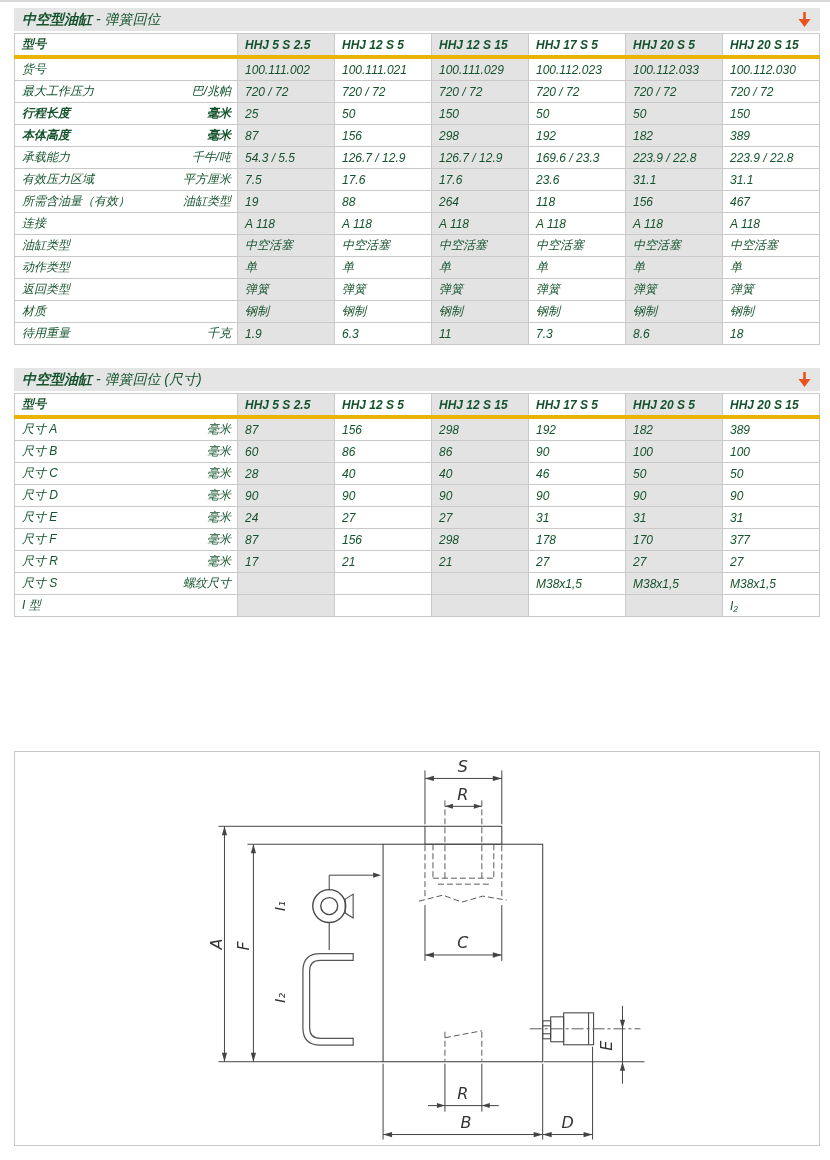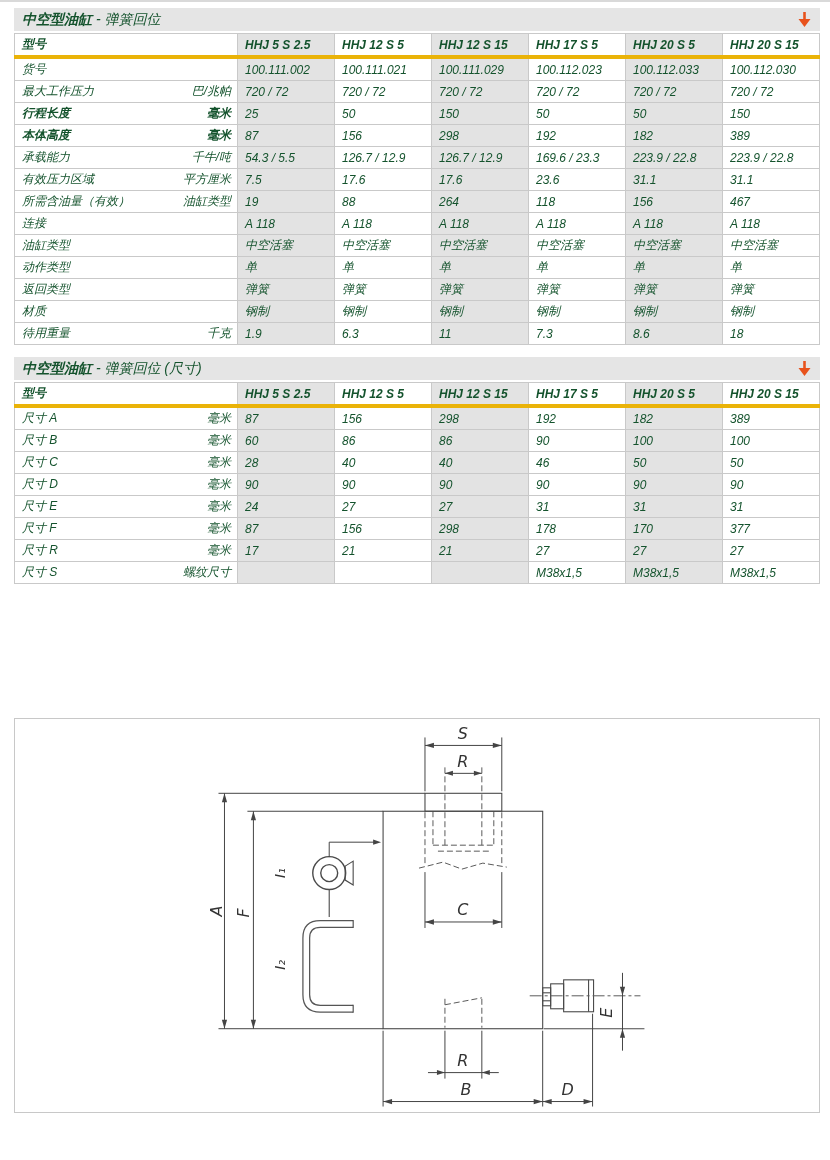--- a/index.html
+++ b/index.html
@@ -19,21 +19,21 @@
   table.spec{width:100%;border-collapse:collapse;table-layout:fixed;margin-top:2px;
              font-size:12px;border:1px solid #b0b0b0;}
   table.spec th,table.spec td{border:1px solid #c9c9c9;height:21px;padding:0 6px 0 7px;
              text-align:left;vertical-align:middle;white-space:nowrap;overflow:hidden;
              font-weight:normal;font-size:12px;}
   table.spec thead th{font-weight:bold;border-bottom:4px solid #eab308;}
   table.spec .cg{background:var(--grey-col,#e3e3e3);}
   table.spec .lblcell .unit{float:right;}
   table.spec tr.boldrow .lbl,table.spec tr.boldrow .unit{font-weight:bold;}
 
-  .sec2{margin-top:12px;}
+  .sec2{margin-top:23px;}
 
   
   .diagram{margin-top:134px;width:804px;height:393px;border:1px solid #c8c8c8;background:#fff;}
   .diagram svg{display:block;}
   .geo{stroke:#4a4a4a;stroke-width:1.1;fill:none;}
   .geo-thin{stroke:#4a4a4a;stroke-width:1.4;fill:none;}
   .dash{stroke:#5a5a5a;stroke-width:1;fill:none;stroke-dasharray:6 3;}
   .cline{stroke:#5a5a5a;stroke-width:1;fill:none;stroke-dasharray:12 3 3 3;}
   .dim{stroke:#444;stroke-width:1;fill:none;}
   .ah{fill:#444;stroke:none;}
@@ -303,20 +303,29 @@
             </tr>
             <tr>
               <td class="lblcell"><span class="lbl">尺寸 S</span><span class="unit">螺纹尺寸</span></td>
               <td class="cg"></td>
               <td></td>
               <td class="cg"></td>
               <td>M38x1,5</td>
               <td class="cg">M38x1,5</td>
               <td>M38x1,5</td>
             </tr>
+            <tr>
+              <td class="lblcell"><span class="lbl">I 型</span><span class="unit"></span></td>
+              <td class="cg"></td>
+              <td></td>
+              <td class="cg"></td>
+              <td></td>
+              <td class="cg"></td>
+              <td>I₂</td>
+            </tr>
           </tbody>
         </table>
     </section>
 
     <div class="diagram">
       <svg width="804" height="393" viewBox="14 758 806 393">
 
         <g>
           <line class="dash" x1="433" y1="850" x2="433" y2="886"></line>
           <line class="dash" x1="494" y1="850" x2="494" y2="886"></line>

